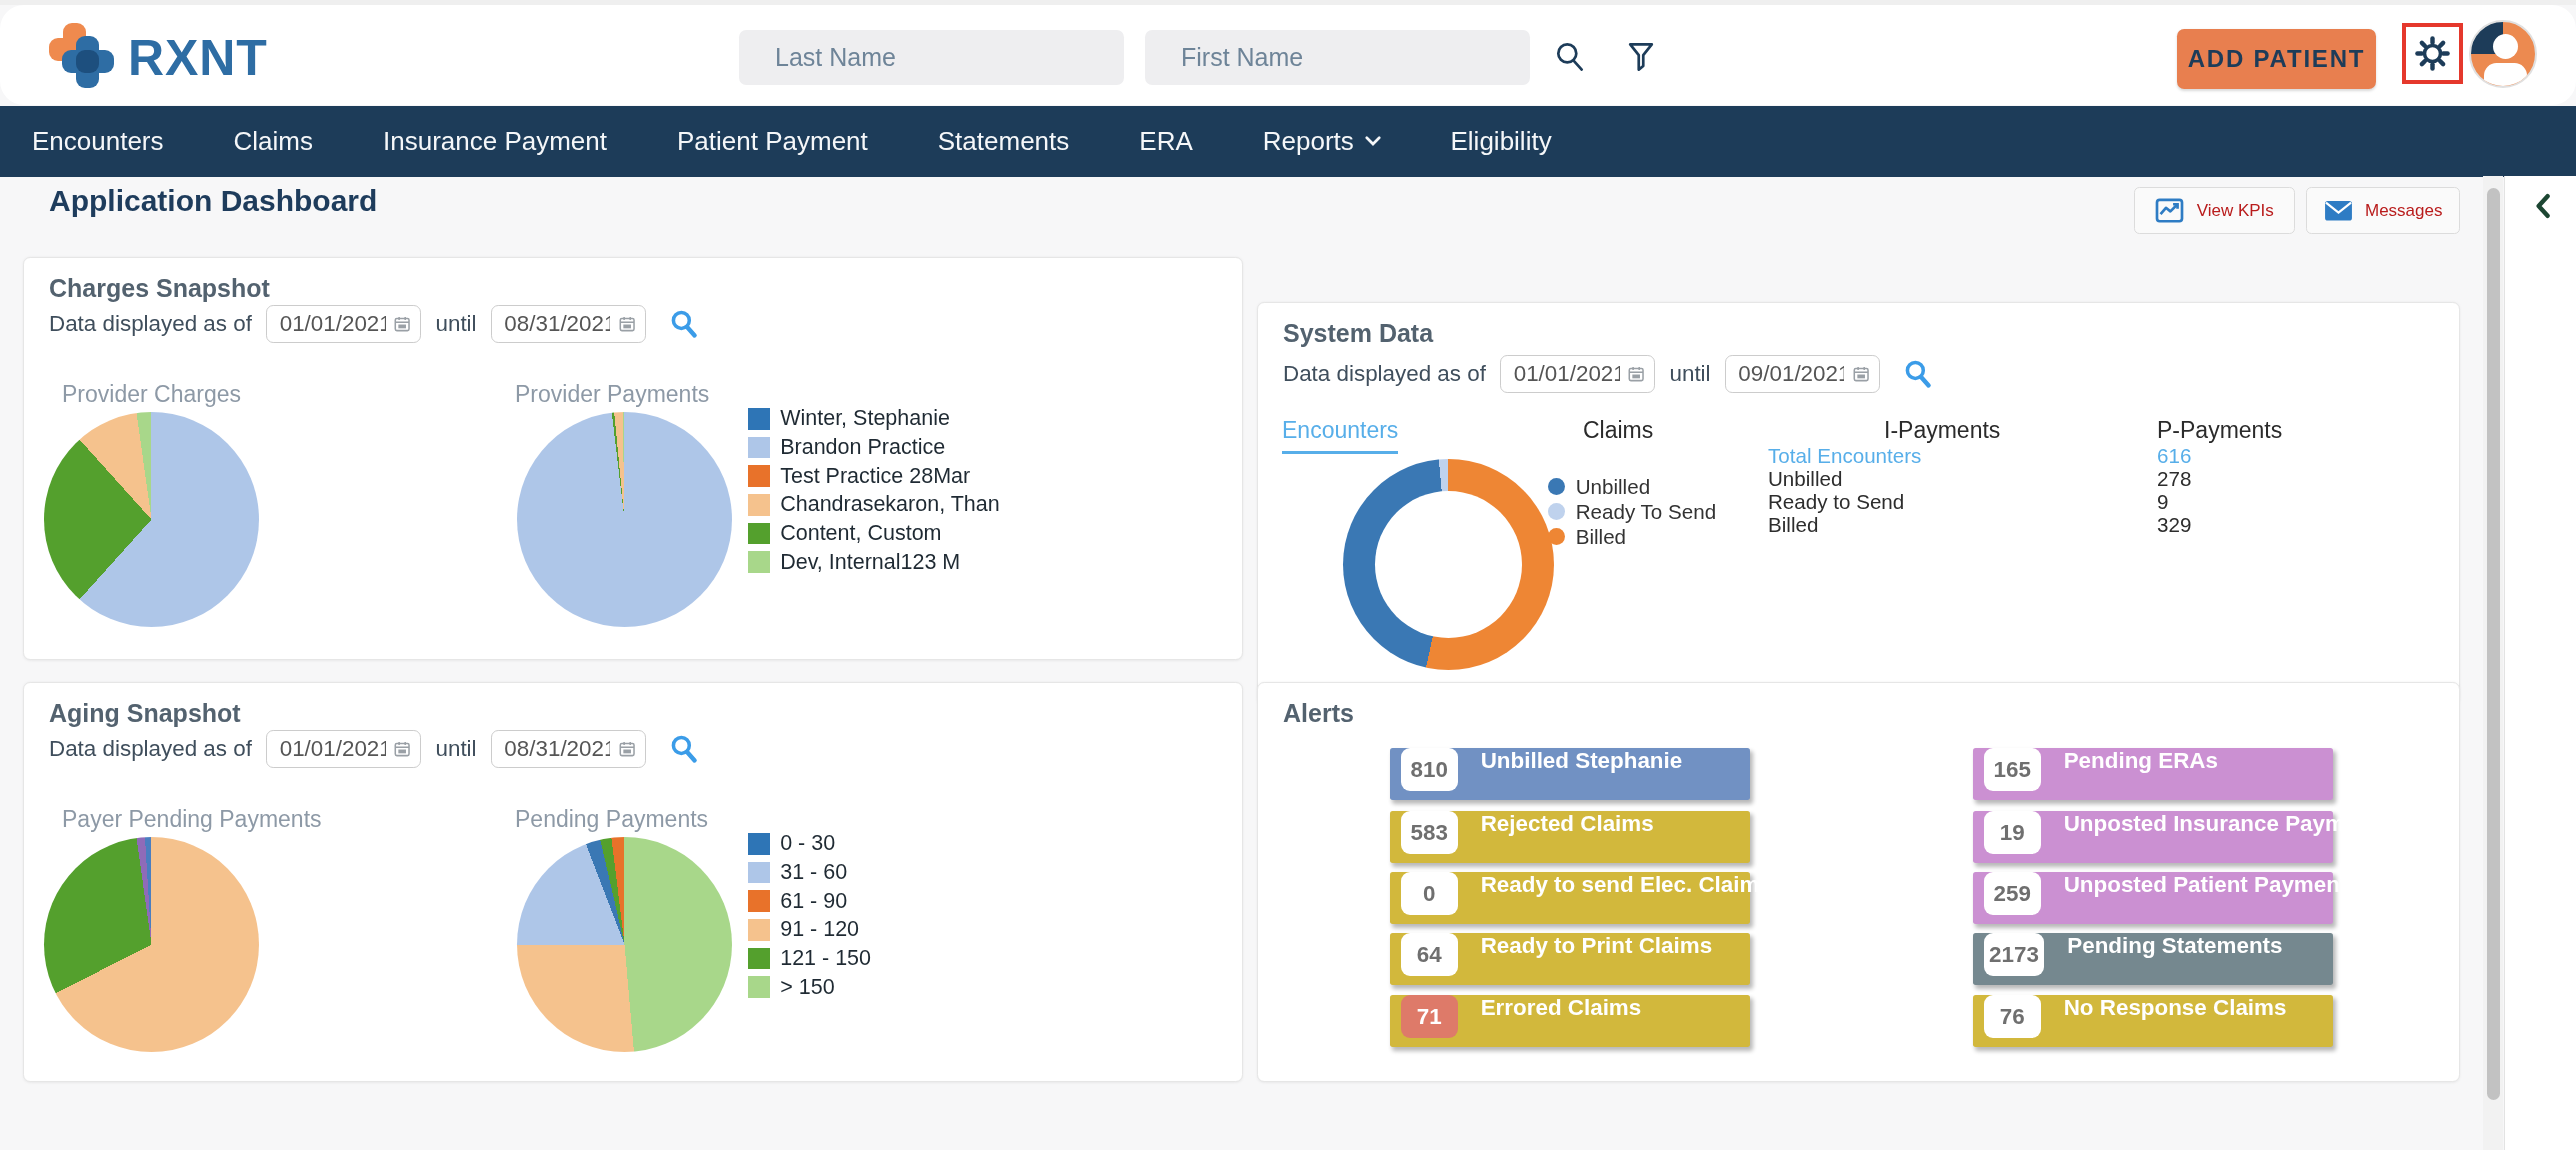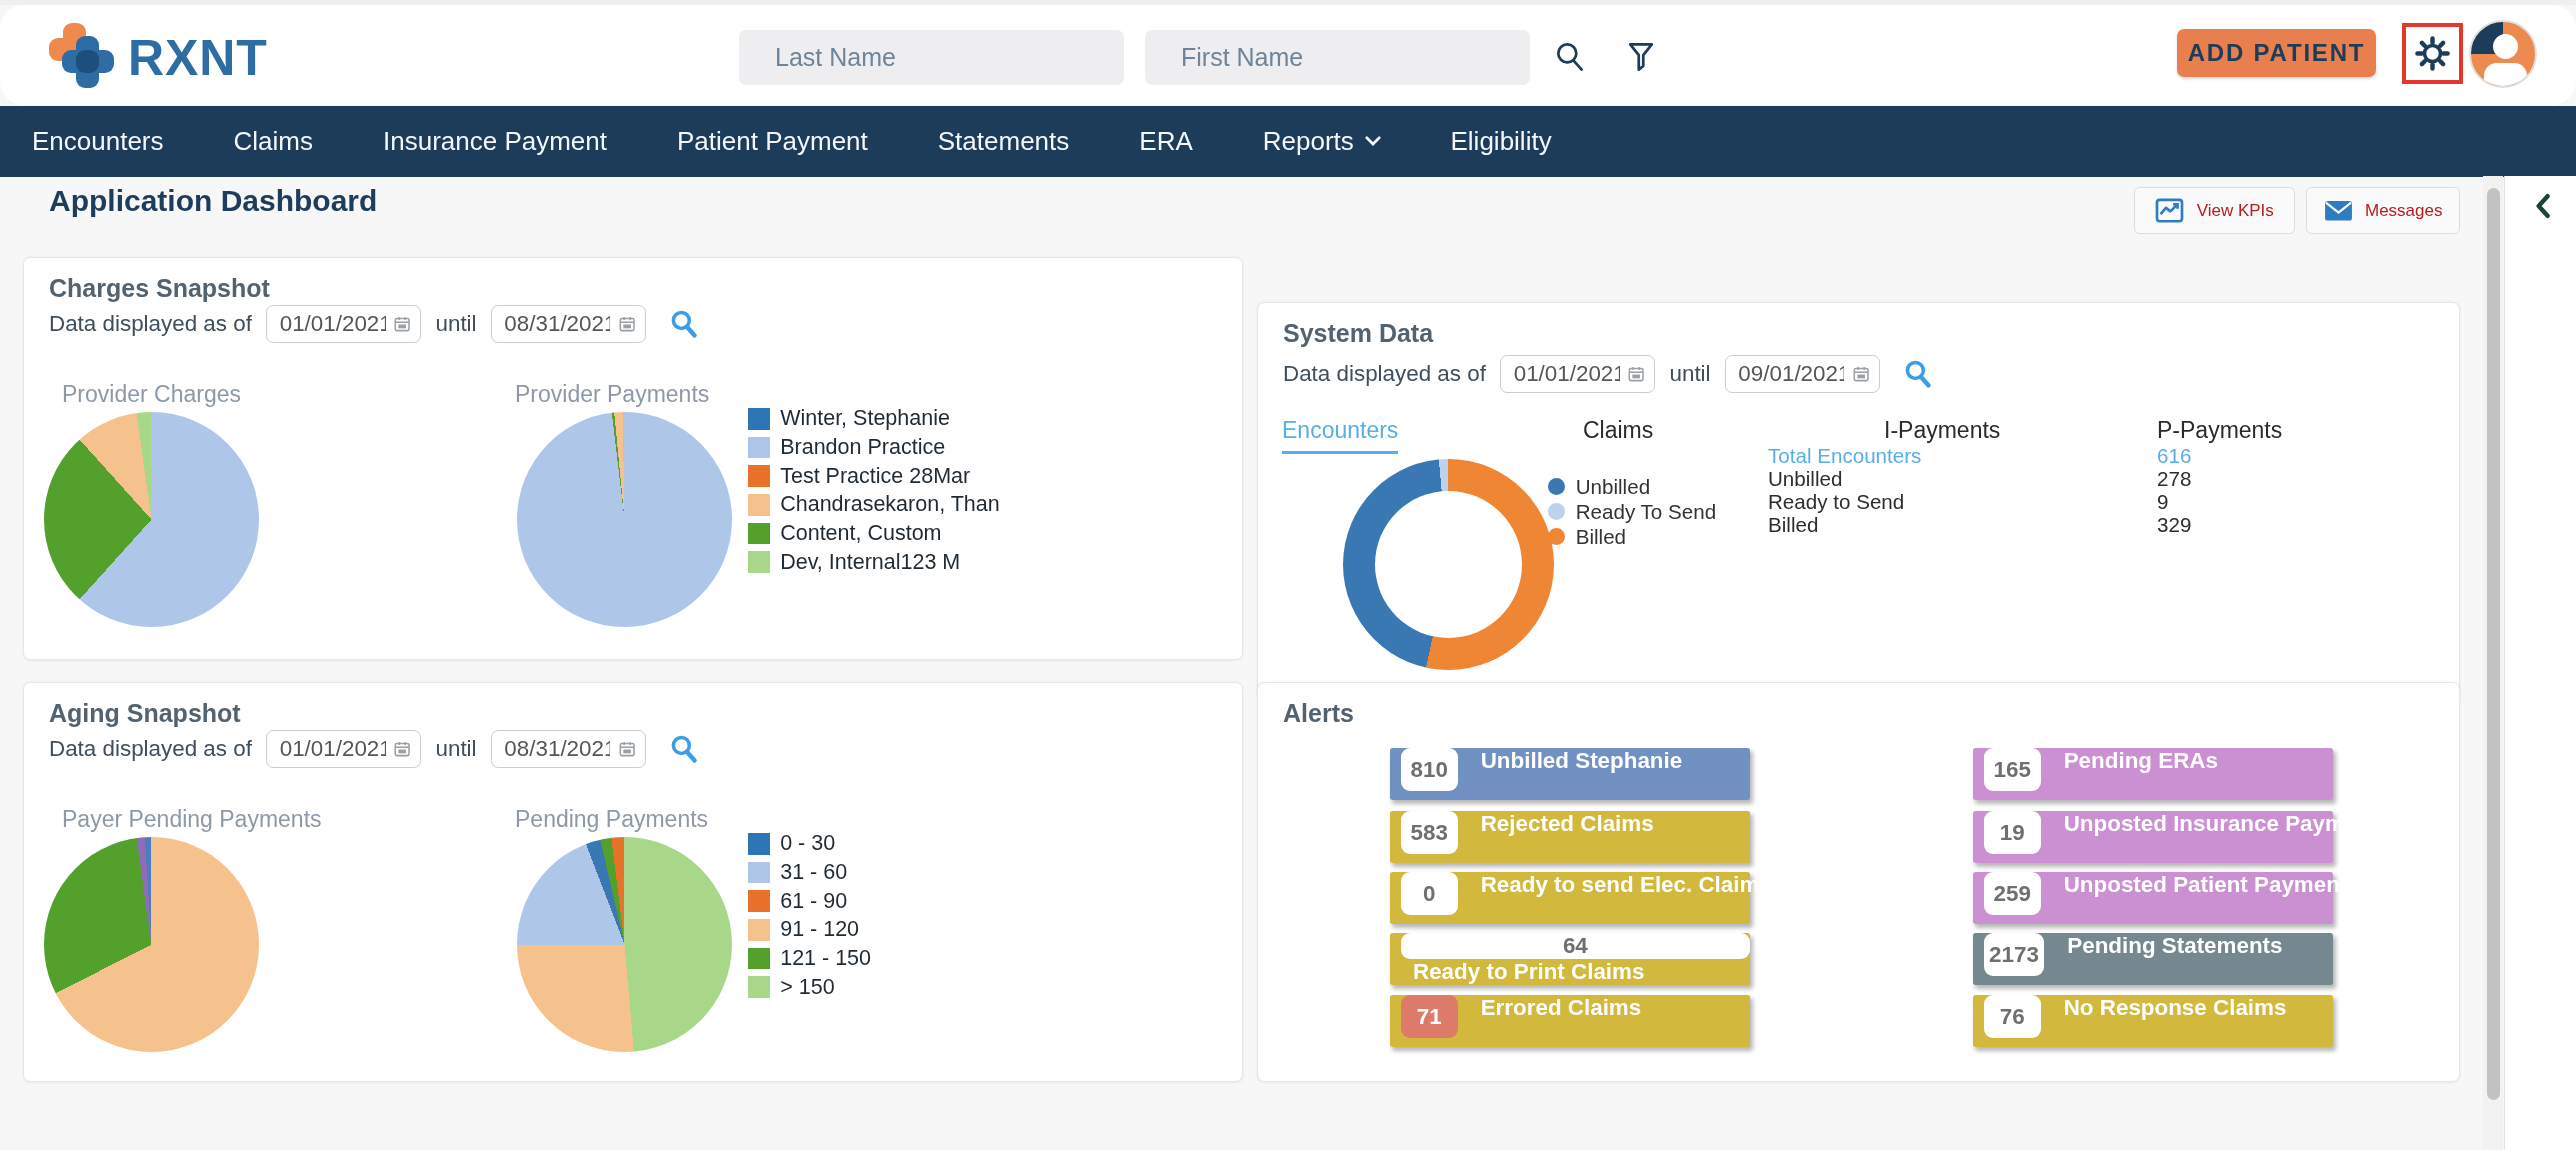--- a/index.html
+++ b/index.html
@@ -17,21 +17,21 @@
   .lm-b-v { left:27px; top:12.5px; width:23px; height:52px; background:#2e6da4; }
   .lm-b-h { left:12.5px; top:27px; width:52px; height:23px; background:#2e6da4; }
   .lm-x   { left:27px; top:27px; width:23px; height:23px; background:#1d4f7e; border-radius:5.4px;}
   .logo-text { font-size:50px; font-weight:800; color:#2e6da4; letter-spacing:0.9px; margin-left:9px; }
 
   .hdr-input { position:absolute; top:25px; height:55px; width:385px; background:#eeeef0; border:none;
                border-radius:7.2px; padding:0 36px; font-size:25px; color:#42586b; font-family:"Liberation Sans",sans-serif;}
   .hdr-input::placeholder { color:#6e8498; opacity:1; }
   .hdr-icon { position:absolute; top:34px; width:36px; height:36px; cursor:pointer; }
 
-  .add-patient { position:absolute; left:2177px; top:24px; width:199px; height:48px; background:#e87f4f;
+  .add-patient { position:absolute; left:2177px; top:24px; width:199px; height:60px; background:#e87f4f;
                  border:none; border-radius:7.2px; color:#1d3c59; font-weight:800; font-size:24px;
                  letter-spacing:1.8px; font-family:"Liberation Sans",sans-serif; box-shadow:0 1.8px 2.7px rgba(0,0,0,.15); cursor:pointer;}
   .gear-box { position:absolute; left:2402px; top:18px; width:61px; height:61px; background:#fff;
               border:4.5px solid #e5382c; display:flex; align-items:center; justify-content:center; cursor:pointer;}
   .avatar { position:absolute; left:2469px; top:14.3px; width:68px; height:68px; border-radius:50%;
             border:2.7px solid #e0e0e0; overflow:hidden; cursor:pointer;
             background:conic-gradient(#ec8a50 0 270deg, #1d3c59 270deg 360deg); }
   .avatar .head { position:absolute; left:21.5px; top:12.5px; width:25px; height:25px; border-radius:50%; background:#fff; }
   .avatar .bodyshape { position:absolute; left:12.5px; top:41px; width:43px; height:27px; border-radius:12.5px 12.5px 0 0; background:#fff; }
 
@@ -414,21 +414,21 @@
     <span class="alert-label">Unbilled Stephanie</span>
     </div>
   <div class="alert-bar" style="left: 132px; top: 128px; background: rgb(210, 184, 60);">
     <span class="alert-badge" style="background: rgb(255, 255, 255); color: rgb(111, 111, 111);">583</span>
     <span class="alert-label">Rejected Claims</span>
     </div>
   <div class="alert-bar" style="left: 132px; top: 189px; background: rgb(210, 184, 60);">
     <span class="alert-badge" style="background: rgb(255, 255, 255); color: rgb(111, 111, 111);">0</span>
     <span class="alert-label">Ready to send Elec. Claims</span>
     </div>
-  <div class="alert-bar" style="left: 132px; top: 250px; background: rgb(210, 184, 60); flex-direction: column;">
+  <div class="alert-bar" style="left: 132px; top: 250px; background: rgb(210, 184, 60);">
     <span class="alert-badge" style="background: rgb(255, 255, 255); color: rgb(111, 111, 111);">64</span>
     <span class="alert-label">Ready to Print Claims</span>
     </div>
   <div class="alert-bar" style="left: 132px; top: 312px; background: rgb(210, 184, 60);">
     <span class="alert-badge" style="background: rgb(222, 122, 105); color: rgb(255, 255, 255);">71</span>
     <span class="alert-label">Errored Claims</span>
     </div>
 
   <div class="alert-bar" style="left: 715px; top: 65px; background: rgb(203, 144, 210);">
     <span class="alert-badge" style="background: rgb(255, 255, 255); color: rgb(111, 111, 111);">165</span>

